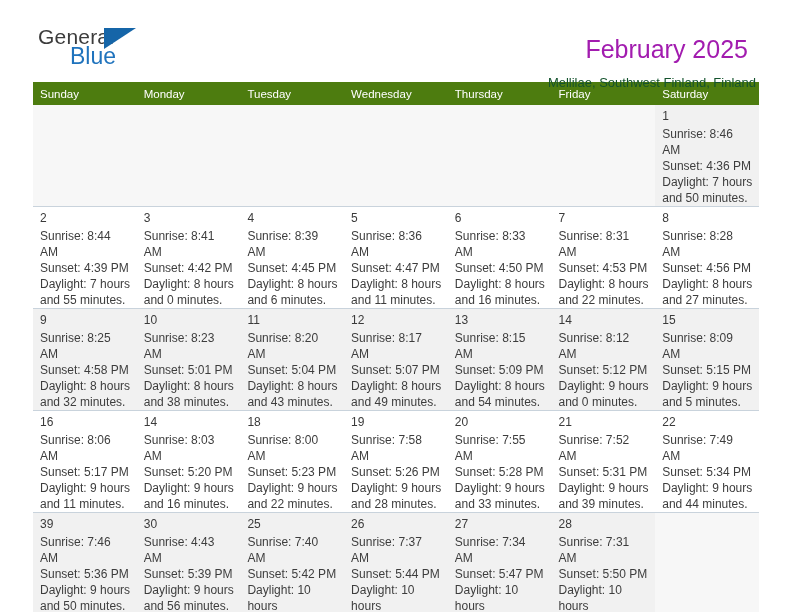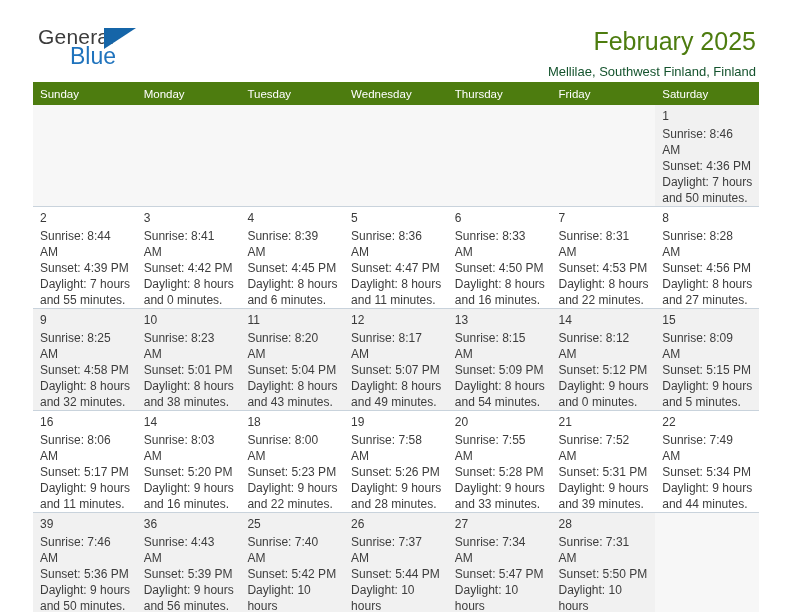--- a/index.html
+++ b/index.html
@@ -59,24 +59,24 @@
     height: 0;
     border-left: 32px solid #1565a8;
     border-bottom: 21px solid transparent;
   }
   .title-block {
     text-align: right;
     padding-right: 3px;
   }
   .cal-title {
     font-size: 25px;
-    color: #4d7c0f;
+    color: #a21caf;
     line-height: 30px;
     font-weight: normal;
-    margin: 0;
+    margin: 8px;
   }
   .cal-subtitle {
     font-size: 13px;
     color: #14532d;
     line-height: 22px;
     margin: 5px 0 0 0;
     font-weight: normal;
   }
 
   
@@ -369,21 +369,21 @@
             <div class="cell-inner">
               <div class="daynum">39</div>
               <div class="detail">Sunrise: 7:46 AM
 Sunset: 5:36 PM
 Daylight: 9 hours
 and 50 minutes.</div>
             </div>
           </td>
           <td class="shade">
             <div class="cell-inner">
-              <div class="daynum">36</div>
+              <div class="daynum">30</div>
               <div class="detail">Sunrise: 4:43 AM
 Sunset: 5:39 PM
 Daylight: 9 hours
 and 56 minutes.</div>
             </div>
           </td>
           <td class="shade">
             <div class="cell-inner">
               <div class="daynum">25</div>
               <div class="detail">Sunrise: 7:40 AM

